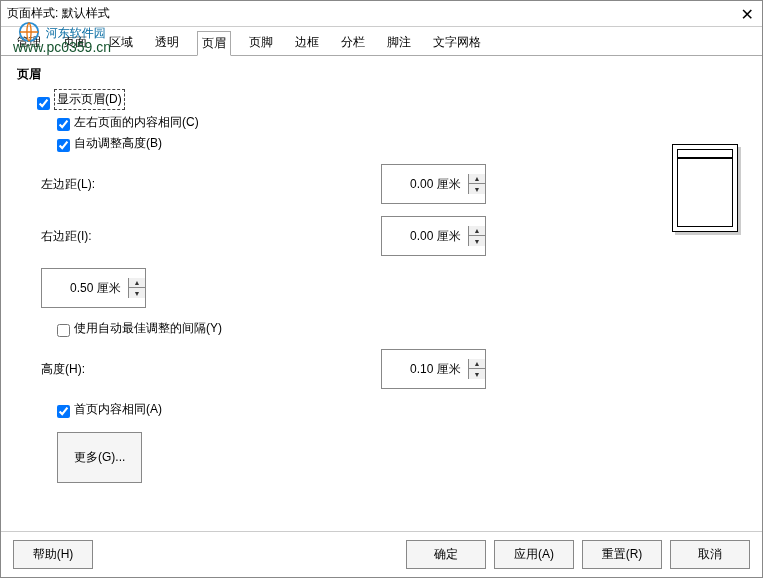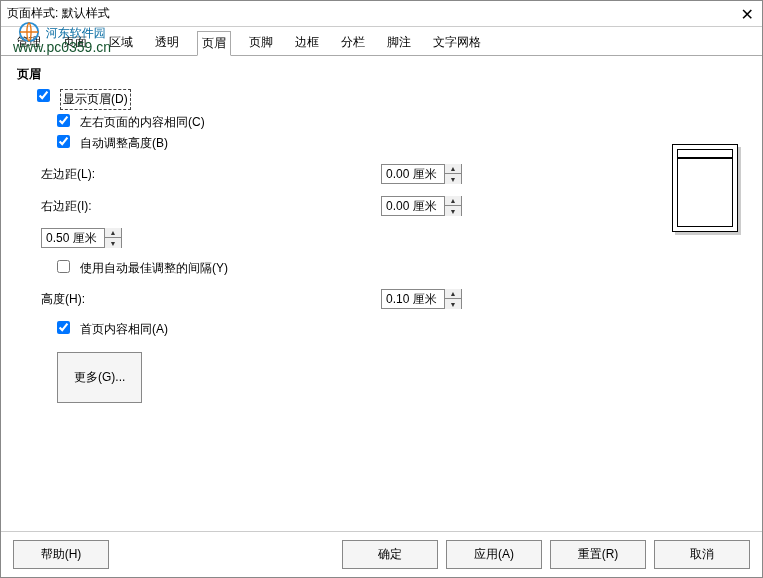--- a/index.html
+++ b/index.html
@@ -11,37 +11,37 @@
     .watermark-line1 { font-size: 20px; font-weight: normal; color: #0369a1; letter-spacing: 0; text-align: center; }
     .watermark-line2 { font-size: 14px; color: #14532d; margin-top: -4px; }
     .watermark-icon { display: inline-block; width: 22px; height: 22px; vertical-align: middle; }
     .tabs { display: flex; gap: 14px; padding: 4px 12px 0 12px; border-bottom: 1px solid #aaa; position: relative; }
     .tab { padding: 3px 4px; color: #000; cursor: pointer; position: relative; font-size: 12px; }
     .tab.active { border: 1px solid #aaa; border-bottom: 1px solid #fff; background: #fff; margin-bottom: -1px; }
     .content { padding: 10px 16px; position: relative; }
     .section-title { font-weight: bold; margin-bottom: 6px; }
     .field-row { display: flex; align-items: center; margin: 4px 0 4px 20px; }
     .field-row.indent2 { margin-left: 40px; }
-    .field-row label { display: flex; align-items: flex-start; gap: 10px; cursor: pointer; }
+    .field-row label { display: flex; align-items: flex-end; gap: 4px; cursor: pointer; }
     .field-row input[type="checkbox"] { width: 13px; height: 13px; cursor: pointer; }
     .highlighted { border: 1px dashed #444; padding: 1px 2px; }
     .label-input-row { display: flex; align-items: center; margin: 12px 0 12px 24px; }
     .label-input-row .lbl { width: 340px; }
-    .spinner { display: flex; align-items: center; border: 1px solid #888; height: 20px; }
+    .spinner { display: flex; align-items: center; border: 1px solid #888; height: 40px; padding-left: 24px; }
     .spinner input { border: none; width: 62px; padding: 2px 4px; outline: none; }
     .spinner-btns { display: flex; flex-direction: column; border-left: 1px solid #888; }
     .spinner-btn { width: 16px; height: 10px; background: #f0f0f0; border: none; cursor: pointer; display: flex; align-items: center; justify-content: center; font-size: 7px; line-height: 1; color: #333; }
     .spinner-btn:first-child { border-bottom: 1px solid #888; }
     .more-btn { margin: 10px 0 0 40px; padding: 16px 16px; border: 1px solid #888; background: #f5f5f5; cursor: pointer; }
     .preview { position: absolute; right: 24px; top: 88px; width: 66px; height: 88px; border: 1px solid #000; box-shadow: inset 2px 2px 0 #fff, 3px 3px 0 #ccc; }
     .preview::before { content: ""; position: absolute; top: 4px; left: 4px; right: 4px; height: 7px; border: 1px solid #000; }
     .preview::after { content: ""; position: absolute; top: 13px; left: 4px; right: 4px; bottom: 4px; border: 1px solid #000; }
     .footer { position: absolute; bottom: 0; left: 0; right: 0; height: 46px; border-top: 1px solid #ccc; display: flex; align-items: center; padding: 0 12px; gap: 8px; background: #fff; }
     .footer-spacer { flex: 1; }
-    .footer button { padding: 5px 0; width: 96px; border: 1px solid #888; background: #f5f5f5; cursor: pointer; }
+    .footer button { padding: 5px 0; width: 80px; border: 1px solid #888; background: #f5f5f5; cursor: pointer; }
   </style>
 </head>
 <body>
 
 <div class="titlebar">
   <span class="titlebar-text">页面样式: 默认样式</span>
   <span class="close-btn">✕</span>
 </div>
 
 <div class="watermark">

